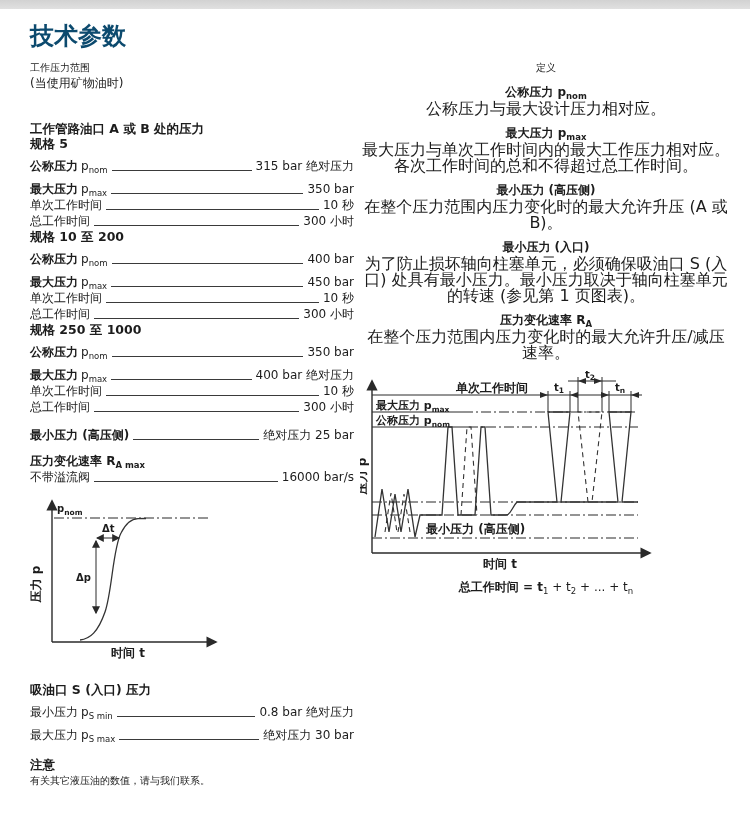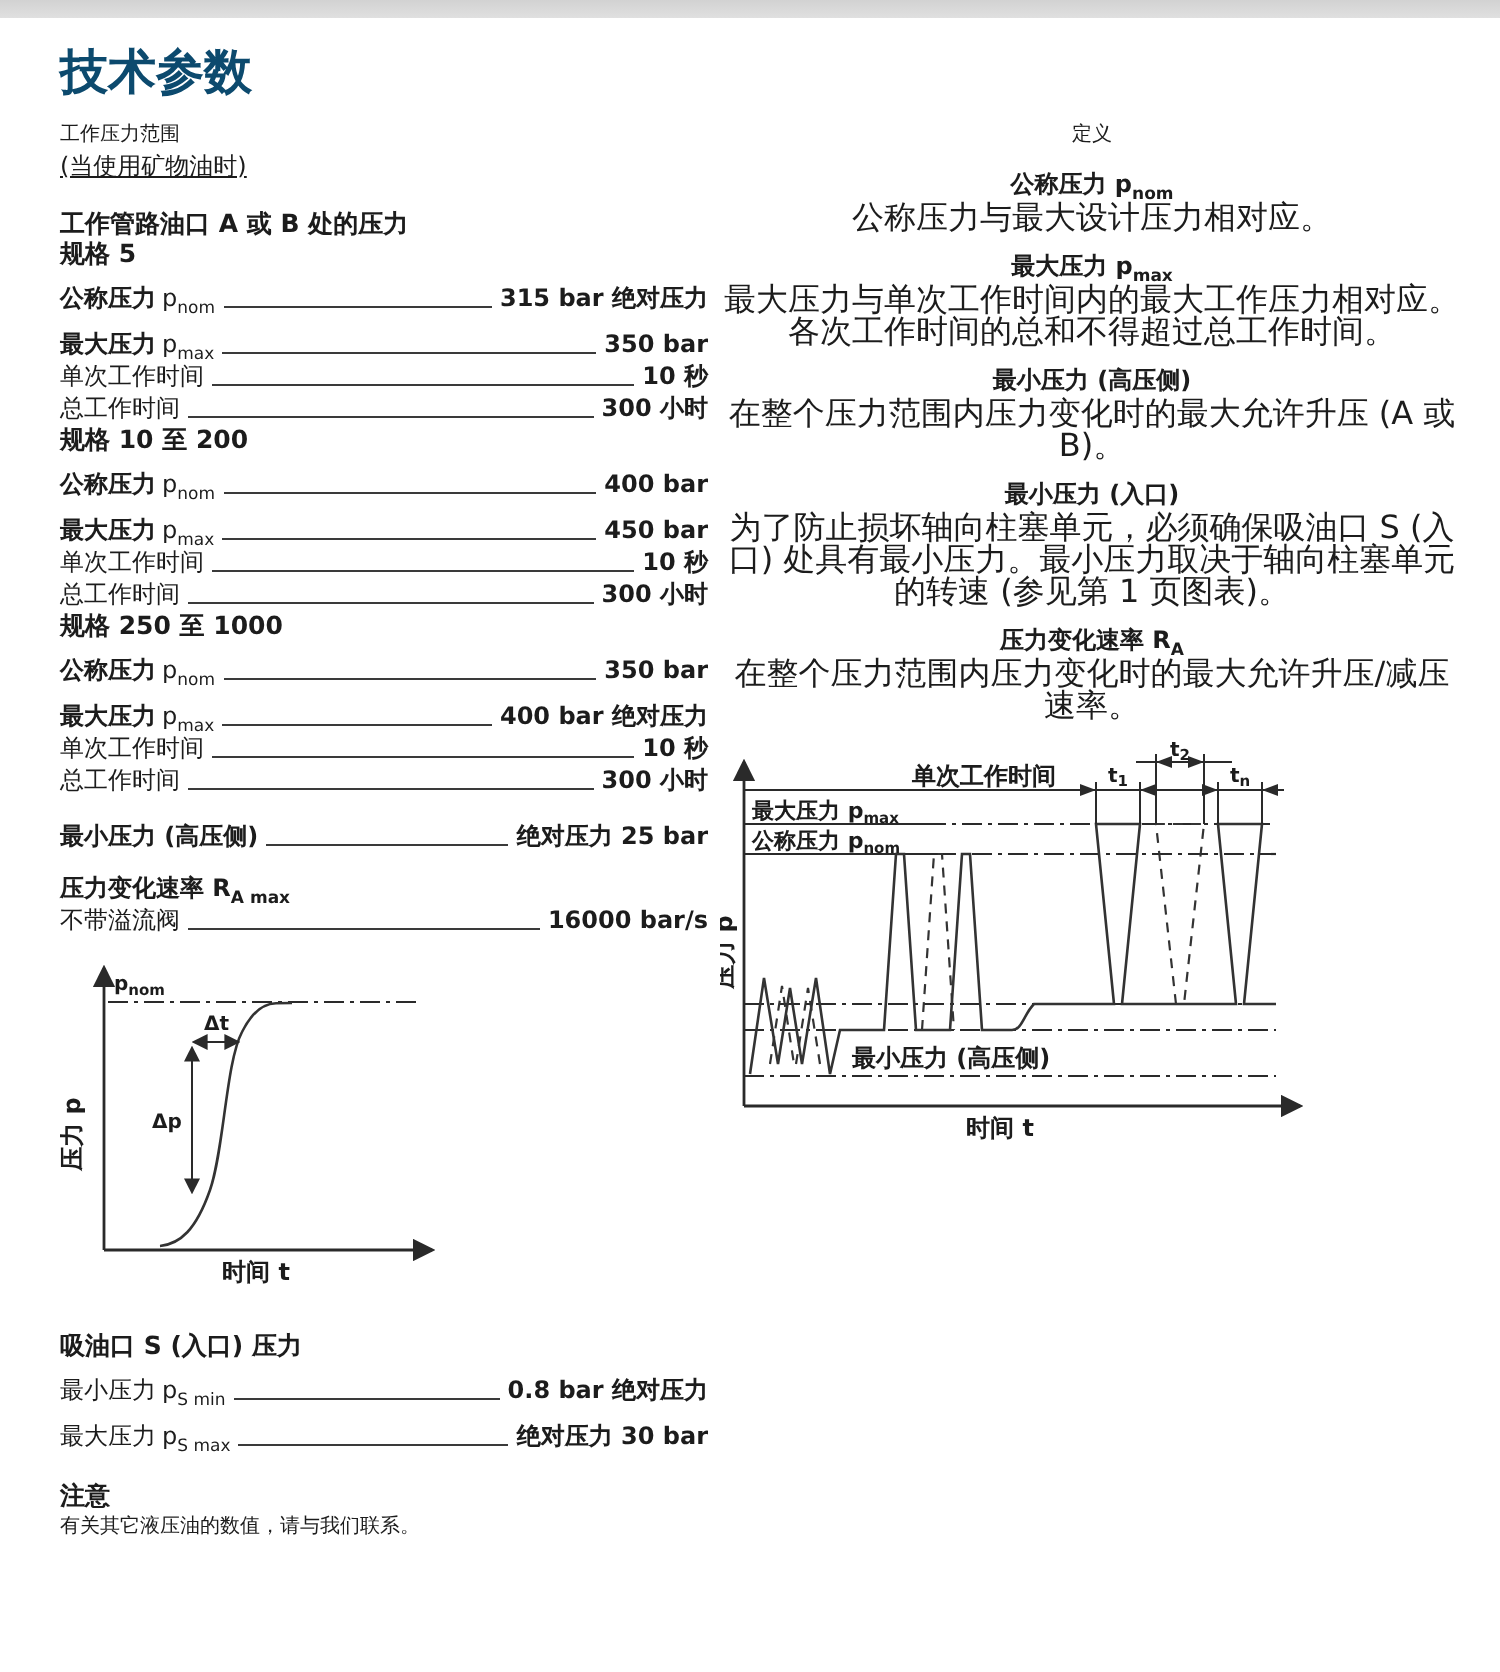--- a/index.html
+++ b/index.html
@@ -8,31 +8,31 @@
     font-family:"DejaVu Sans","Liberation Sans",sans-serif;
     color:#1c1c1c;-webkit-font-smoothing:antialiased;
   }
   .topbar{position:absolute;left:0;top:0;width:750px;height:9px;
     background:linear-gradient(#d2d2d2,#e0e0e0);}
   .page-title{position:absolute;left:30px;top:20px;font-size:24px;font-weight:bold;color:#0c4a6e;}
   .col-left{position:absolute;left:30px;top:60px;width:324px;}
   .col-right{position:absolute;left:360px;top:60px;width:372px;text-align:center;}
   .b{font-weight:bold;}
   .h2{font-size:10px;font-weight:normal;line-height:16px;}
-  .subnote{font-size:12px;line-height:15px;text-decoration:underline;}
-  .sec{font-size:12.5px;font-weight:bold;margin-top:13px;line-height:15px;}
+  .subnote{font-size:12px;line-height:15px;}
+  .sec{font-size:12.5px;font-weight:bold;margin-top:30px;line-height:15px;}
   .group{}
   .group-title{font-size:12.5px;font-weight:bold;line-height:15px;}
   .row{display:flex;align-items:flex-end;font-size:12px;line-height:15px;margin-top:1px;}
   .row.gap{margin-top:8px;}
   .lbl{white-space:nowrap;}
   .sym{white-space:nowrap;margin-left:3px;}
   sub{font-size:8.5px;line-height:0;}
   .fill{flex:1;min-width:10px;border-bottom:1.2px solid #3a3a3a;margin:0 4px 3px 4px;}
-  .val{white-space:nowrap;text-align:left;font-weight:bold;}
+  .val{white-space:nowrap;text-align:left;}
   .rate-title{font-size:12px;font-weight:bold;margin-top:11px;line-height:15px;}
   .chart1-wrap{margin-top:7px;}
   .defblock{margin-top:9px;}
   .defterm{font-size:12px;line-height:15px;}
   .deftext{font-size:16px;line-height:16px;margin-top:1px;}
   .chart2-wrap{margin-top:10px;}
   .formula{font-size:12px;margin-top:5px;line-height:15px;}
   .note-title{font-size:12.5px;font-weight:bold;margin-top:14px;line-height:15px;}
   .note-text{font-size:10px;line-height:15px;margin-top:1px;}
   
@@ -264,13 +264,14 @@
     <text x="230" y="7" text-anchor="middle" class="svgsm"><tspan>t</tspan><tspan class="svgsub" dy="2">2</tspan></text>
     <text x="260" y="20" text-anchor="middle" class="svgsm"><tspan>t</tspan><tspan class="svgsub" dy="2">n</tspan></text>
     <text x="16" y="38" class="svgsm" style="font-size:11px;"><tspan>最大压力 p</tspan><tspan class="svgsub" dy="2.5">max</tspan></text>
     <text x="16" y="53" class="svgsm" style="font-size:11px;"><tspan>公称压力 p</tspan><tspan class="svgsub" dy="2.5">nom</tspan></text>
     <text x="66" y="162" class="svglbl">最小压力 (高压侧)</text>
     <text transform="translate(6,105) rotate(-90)" text-anchor="middle" class="svglbl">压力 p</text>
     <text x="140" y="197" text-anchor="middle" class="svglbl">时间 t</text>
   </svg>
   </div>
 
+  <div class="formula"><span class="b">总工作时间 = t</span><sub>1</sub><span> + t</span><sub>2</sub><span> + ... + t</span><sub>n</sub></div>
 </div>
 
 </body></html>

